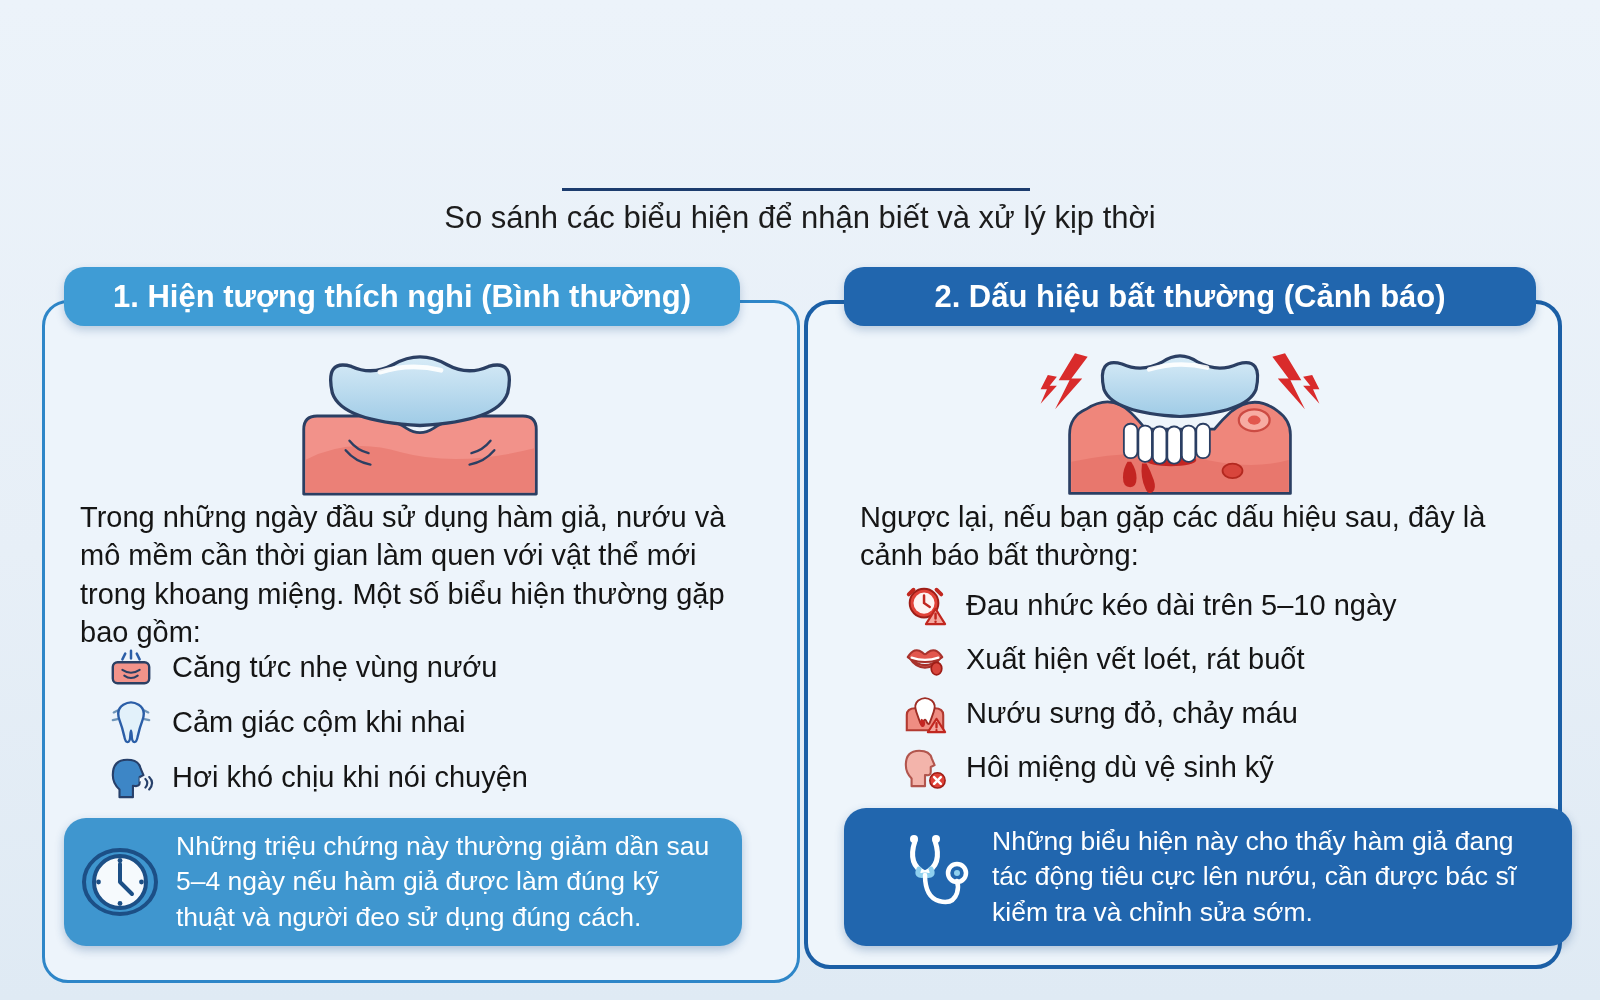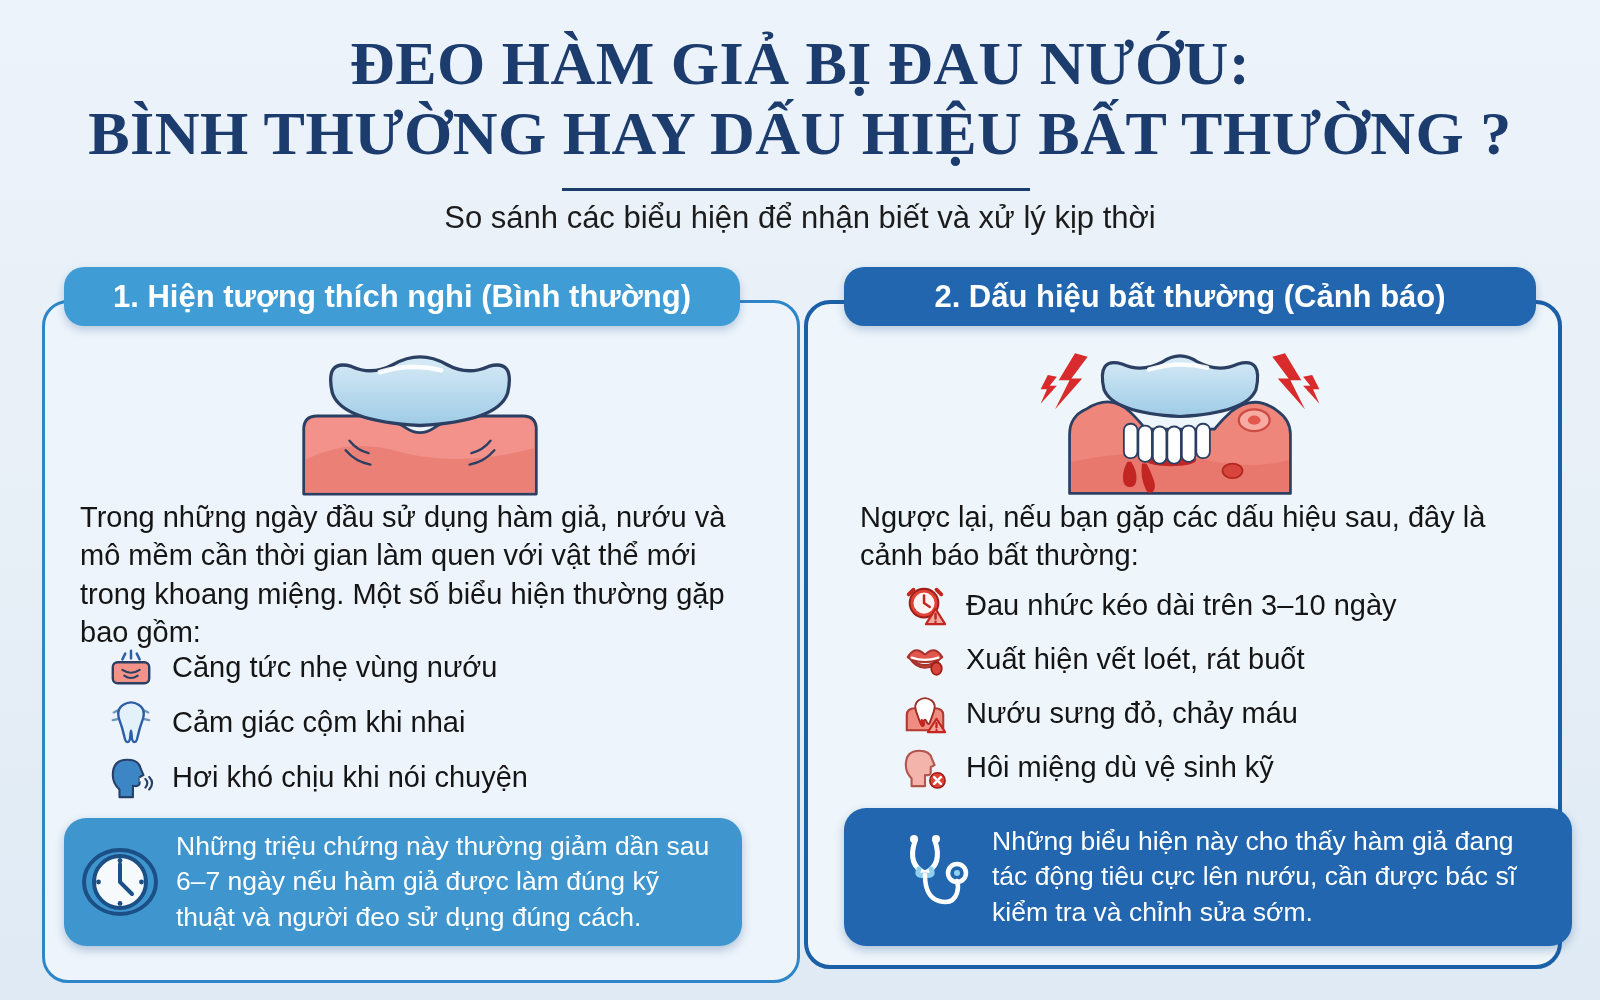--- a/index.html
+++ b/index.html
@@ -54,24 +54,20 @@
   .callout-right{left:844px;top:808px;width:692px;height:138px;background:#2166ae;padding-left:36px;}
   .callout .cicon{flex:0 0 112px;display:flex;align-items:center;justify-content:center;}
   .callout .ctxt{font-size:26.5px;line-height:1.33;padding-right:26px;}
 </style>
 </head>
 <body>
 
 <div id="canvas">
 
 
-  <div class="title">
-    <div>ĐEO HÀM GIẢ BỊ ĐAU NƯỚU:</div>
-    <div>BÌNH THƯỜNG HAY DẤU HIỆU BẤT THƯỜNG ?</div>
-  </div>
   <div class="title-underline"></div>
   <div class="subtitle">So sánh các biểu hiện để nhận biết và xử lý kịp thời</div>
 
   <div class="panel panel-left"></div>
   <div class="panel panel-right"></div>
 
   <div class="pill pill-left">1. Hiện tượng thích nghi (Bình thường)</div>
   <div class="pill pill-right">2. Dấu hiệu bất thường (Cảnh báo)</div>
 
   <svg class="illus" style="left:252px;top:334px;" width="336" height="162" viewBox="0 0 340 170">
@@ -153,36 +149,36 @@
       <svg width="84" height="84" viewBox="0 0 84 84">
         <ellipse cx="42" cy="42" rx="36" ry="32" fill="none" stroke="#1c4f86" stroke-width="4"></ellipse>
         <circle cx="42" cy="42" r="26" fill="#f6fafd" stroke="#1c4f86" stroke-width="4"></circle>
         <circle cx="42" cy="20.5" r="2.4" fill="#1c4f86"></circle>
           <circle cx="42" cy="63.5" r="2.4" fill="#1c4f86"></circle>
         <circle cx="20.5" cy="42" r="2.4" fill="#1c4f86"></circle>
           <circle cx="63.5" cy="42" r="2.4" fill="#1c4f86"></circle>
         <path d="M42,42 L42,24 M42,42 L54,54" stroke="#1c4f86" stroke-width="4" stroke-linecap="round"></path>
       </svg>
     </div>
-    <div class="ctxt" style="width:548px;">Những triệu chứng này thường giảm dần sau 6–7 ngày nếu hàm giả được làm đúng kỹ thuật và người đeo sử dụng đúng cách.</div>
+    <div class="ctxt" style="width:548px;">Những triệu chứng này thường giảm dần sau 5–4 ngày nếu hàm giả được làm đúng kỹ thuật và người đeo sử dụng đúng cách.</div>
   </div>
 
   <div class="intro intro-right">Ngược lại, nếu bạn gặp các dấu hiệu sau, đây là cảnh báo bất thường:</div>
 
   <div class="bullets bullets-right">
     <div class="bullet">
       <svg class="bicon" viewBox="0 0 48 48">
         <path d="M12,8 L7,13 M36,8 L41,13" stroke="#c1271f" stroke-width="4" stroke-linecap="round"></path>
         <circle cx="23" cy="22" r="15" fill="#e04238" stroke="#9e1d16" stroke-width="2"></circle>
         <circle cx="23" cy="22" r="11" fill="#fdf3f2"></circle>
         <path d="M23,22 L23,14 M23,22 L29,26" stroke="#c1271f" stroke-width="2.6" stroke-linecap="round"></path>
         <polygon points="35,28 45,44 25,44" fill="#f4a79e" stroke="#c1271f" stroke-width="2.2" stroke-linejoin="round"></polygon>
         <path d="M35,33 L35,38 M35,41.5 L35,41.6" stroke="#c1271f" stroke-width="2.6" stroke-linecap="round"></path>
       </svg>
-      <div class="btxt">Đau nhức kéo dài trên 3–10 ngày</div>
+      <div class="btxt">Đau nhức kéo dài trên 5–10 ngày</div>
     </div>
     <div class="bullet">
       <svg class="bicon" viewBox="0 0 48 48">
         <path d="M6,22 Q13,11 21,17 Q23,19 24,19 Q25,19 27,17 Q35,11 42,22 Q36,27 24,27 Q12,27 6,22 Z" fill="#e2574e" stroke="#a8322c" stroke-width="2.2" stroke-linejoin="round"></path>
         <path d="M8,23 Q24,38 40,23 Q34,33 24,33 Q14,33 8,23 Z" fill="#ef8d82" stroke="#a8322c" stroke-width="2.2" stroke-linejoin="round"></path>
         <path d="M10,22.5 Q24,27.5 38,22.5" fill="none" stroke="#fff" stroke-width="2.4" stroke-linecap="round"></path>
         <ellipse cx="36" cy="34" rx="5.5" ry="6.5" fill="#d8453c" stroke="#9e1d16" stroke-width="1.8"></ellipse>
       </svg>
       <div class="btxt">Xuất hiện vết loét, rát buốt</div>
     </div>

